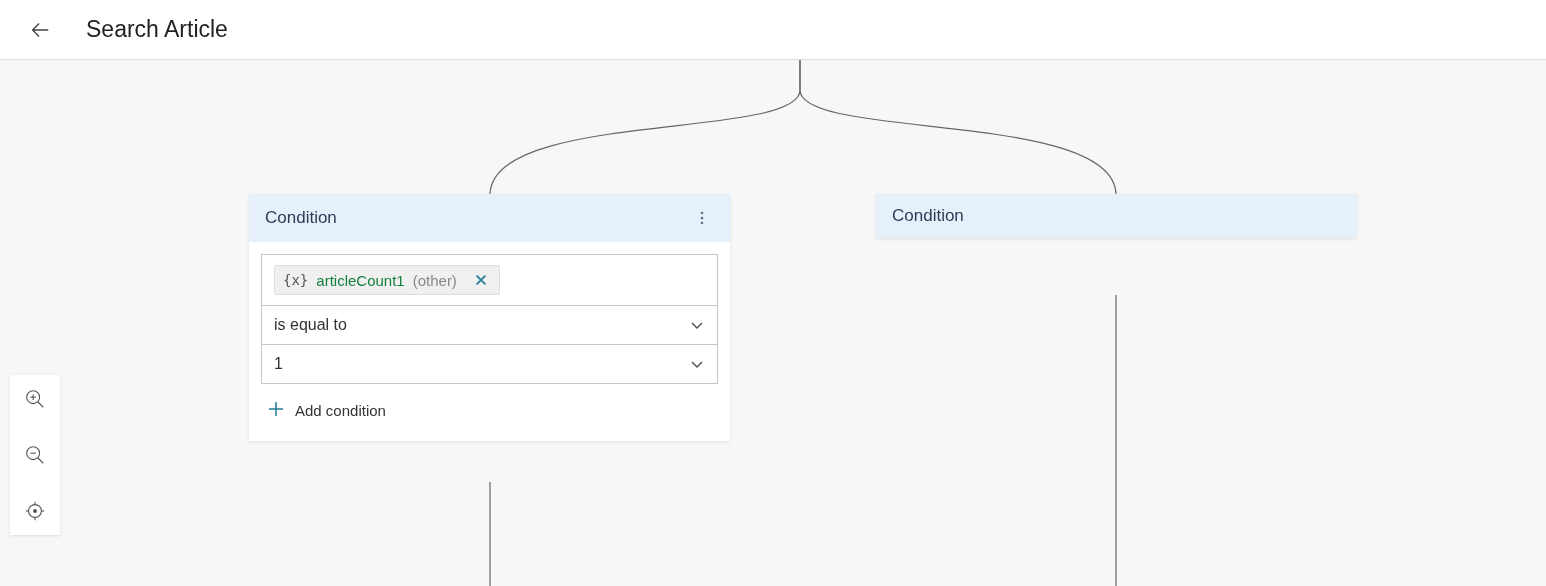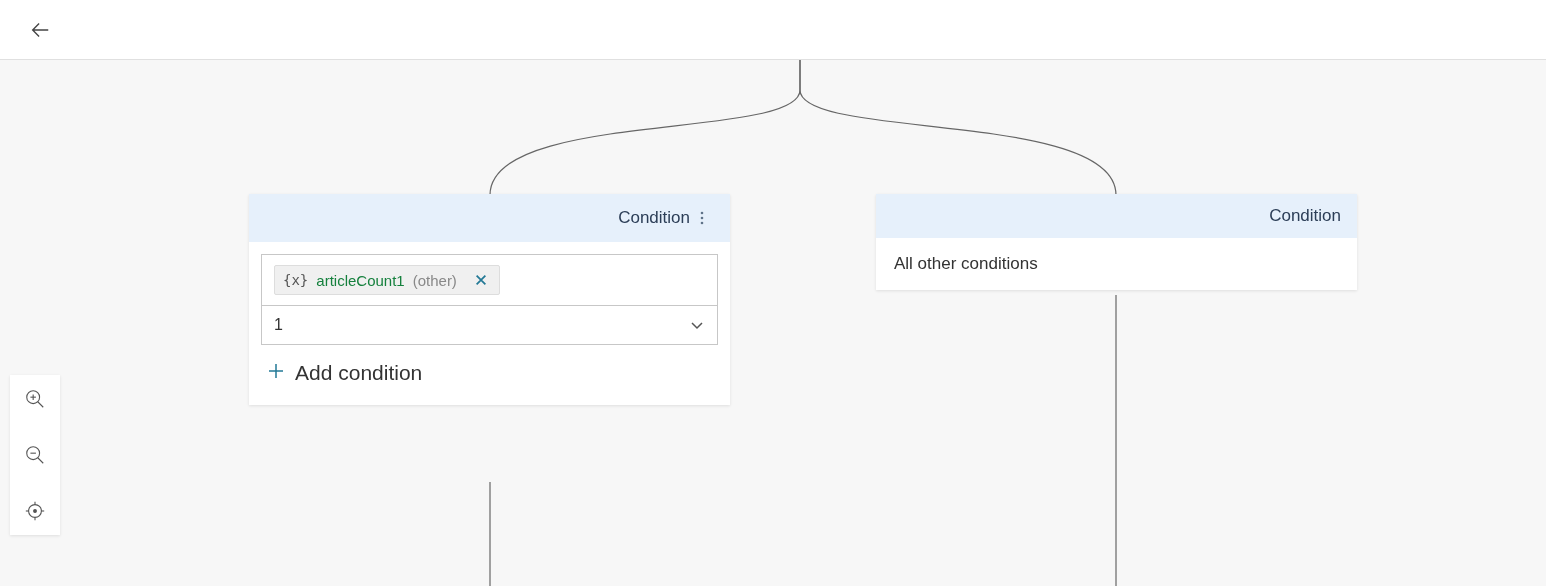--- a/index.html
+++ b/index.html
@@ -60,21 +60,21 @@
       background: #fff;
       box-shadow: 0 1px 3px rgba(0,0,0,0.1);
     }
     .card-header {
       background: #e6f0fb;
       padding: 12px 16px;
       font-size: 17px;
       color: #2c3e57;
       display: flex;
       align-items: center;
-      justify-content: flex-end;
+      justify-content: space-between;
     }
     .more-icon {
       width: 24px; height: 24px;
       display: flex; align-items: center; justify-content: center;
       cursor: pointer;
     }
     .more-icon svg { width: 16px; height: 16px; fill: #5f7389; }
 
     .card-left {
       left: 249px; top: 134px; width: 481px;
@@ -120,41 +120,42 @@
     }
     .var-remove svg { width: 14px; height: 14px; stroke: #237996; stroke-width: 2; }
     .chevron {
       width: 16px; height: 16px;
     }
     .chevron svg { width: 100%; height: 100%; stroke: #555; fill: none; stroke-width: 1.5; }
     .add-row {
       display: flex; align-items: center; gap: 10px;
       padding: 16px 6px 8px 6px;
       color: #3d6eaa;
-      font-size: 21px;
+      font-size: 15px;
       cursor: pointer;
     }
     .add-row .plus svg { width: 18px; height: 18px; stroke: #237996; stroke-width: 1.5; fill: none; }
     .add-row .label { color: #333; }
 
     .all-other {
       padding: 16px 18px;
       font-size: 17px;
       color: #333;
     }
   </style>
 </head>
 <body>
 
 <div class="header">
   <div class="back-arrow">
     <svg viewBox="0 0 24 24">
         <path d="M11 5l-7 7 7 7M4 12h17"></path>
       </svg>
   </div>
+  <div class="page-title">Search Article</div>
 </div>
 
 <div class="canvas">
 
   <svg class="connector-top" style="position:absolute; left:0; top:0; width:1546px; height:140px;" viewBox="0 0 1546 140">
     <path d="M 800 0 L 800 30 C 800 80 490 50 490 135" stroke="#666" stroke-width="1.2" fill="none"></path>
     <path d="M 800 0 L 800 30 C 800 80 1116 50 1116 135" stroke="#666" stroke-width="1.2" fill="none"></path>
   </svg>
 
   <div class="card card-left">
@@ -177,20 +178,26 @@
             <span class="var-name">articleCount1</span>
             <span class="var-type">(other)</span>
             <span class="var-remove">
               <svg viewBox="0 0 16 16">
                   <path d="M3 3 L13 13 M13 3 L3 13"></path>
                 </svg>
             </span>
           </span>
         </div>
 
+        <div class="cond-row">
+          <span>is equal to</span>
+          <span class="chevron"><svg viewBox="0 0 16 16">
+                <path d="M3 6l5 5 5-5"></path>
+              </svg></span>
+        </div>
 
         <div class="cond-row">
           <span>1</span>
           <span class="chevron"><svg viewBox="0 0 16 16">
                 <path d="M3 6l5 5 5-5"></path>
               </svg></span>
         </div>
 
       </div>
       <div class="add-row">
@@ -199,21 +206,20 @@
             </svg></span>
         <span class="label">Add condition</span>
       </div>
     </div>
   </div>
 
   <div class="card card-right">
     <div class="card-header">
       <span>Condition</span>
     </div>
-    <div class="all-other">All other conditions</div>
   </div>
 
   <svg style="position:absolute; left:489px; top:422px; width:2px; height:120px;">
       <line x1="1" y1="0" x2="1" y2="120" stroke="#666" stroke-width="1.2"></line>
     </svg>
   <svg style="position:absolute; left:1115px; top:235px; width:2px; height:300px;">
       <line x1="1" y1="0" x2="1" y2="300" stroke="#666" stroke-width="1.2"></line>
     </svg>
 
   <div class="zoom-toolbar">

